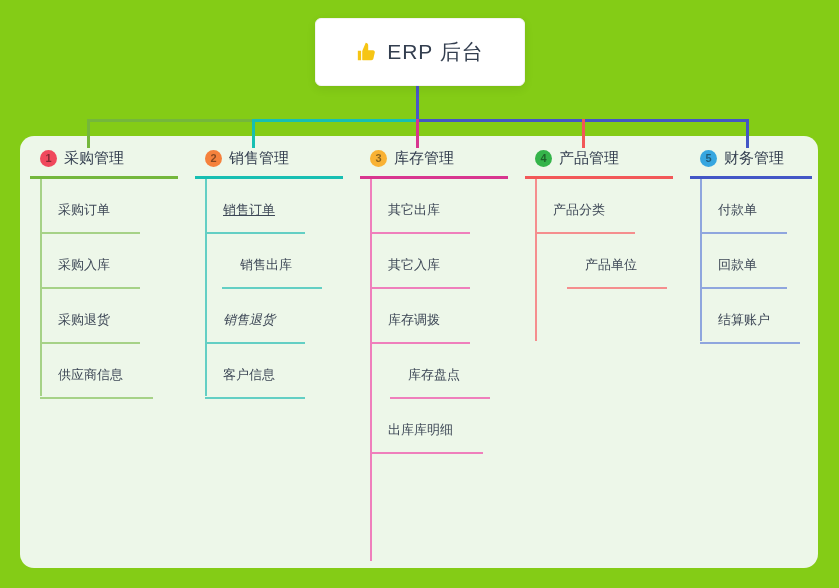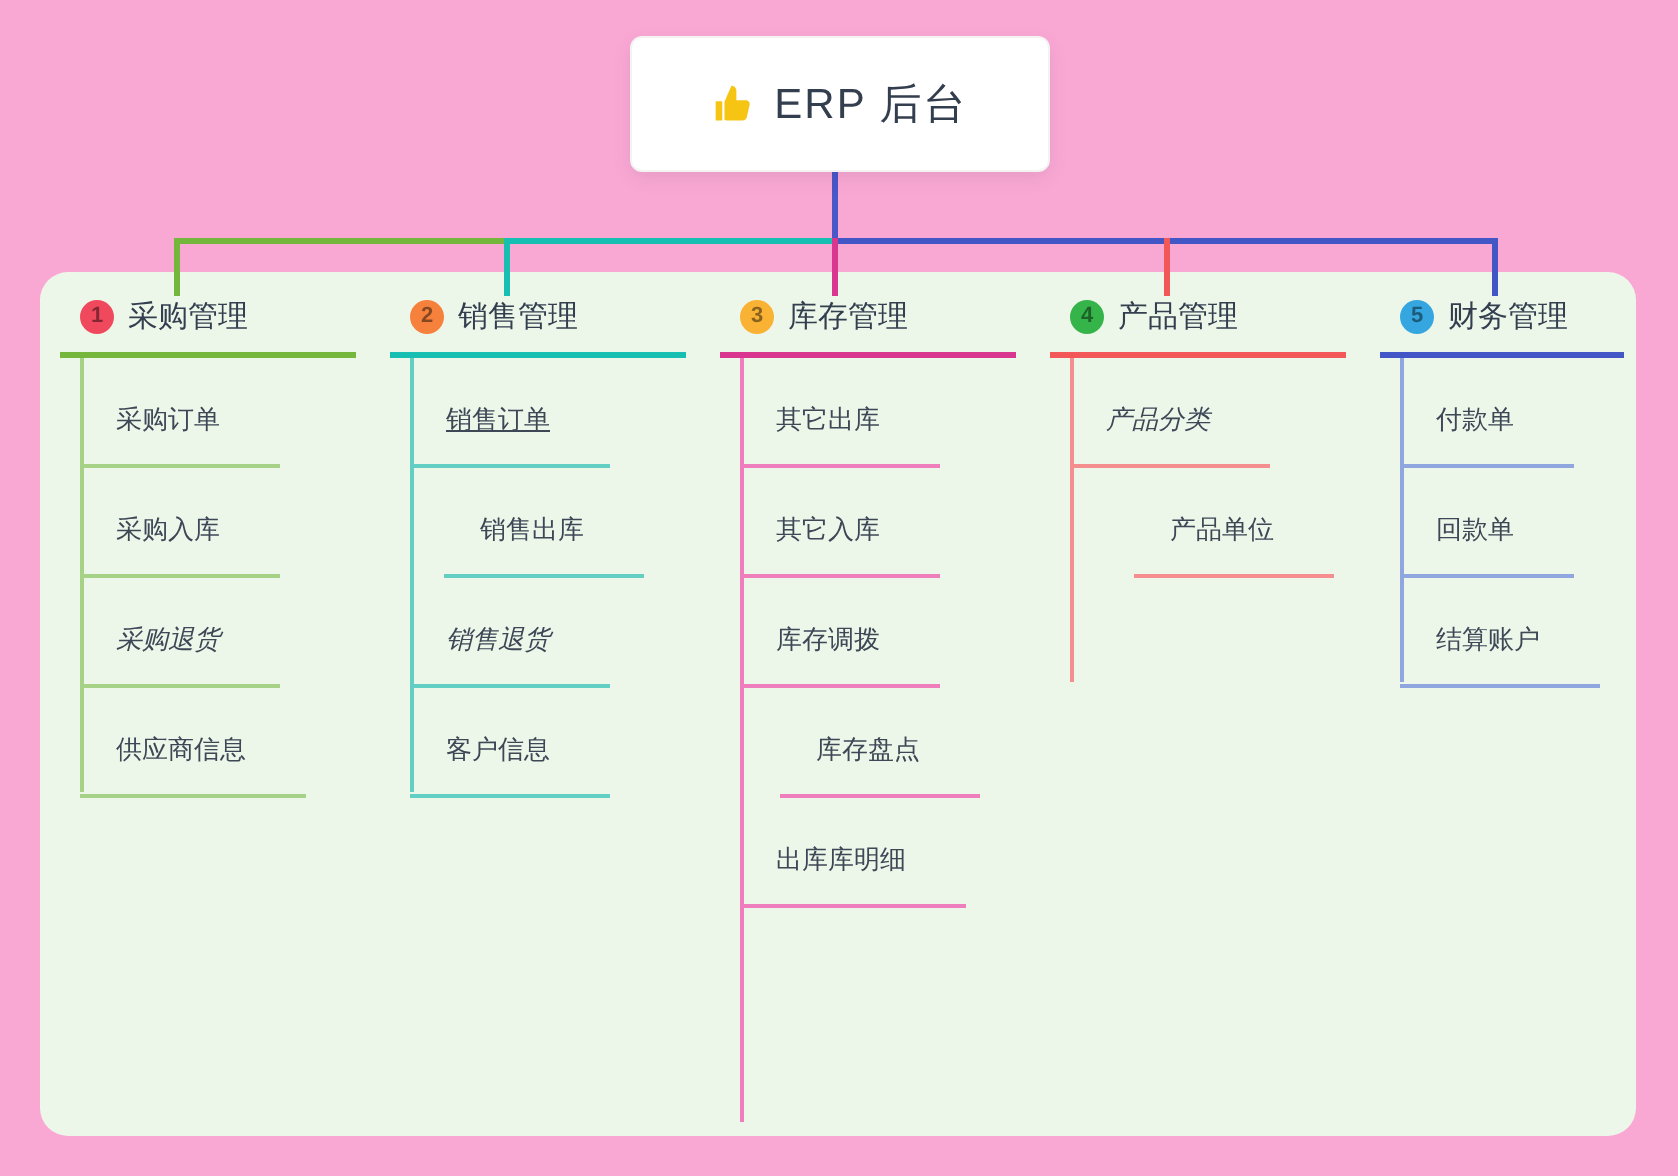--- a/index.html
+++ b/index.html
@@ -3,21 +3,21 @@
 <meta charset="utf-8">
 <style>
   html,body{margin:0;padding:0;}
   body{
     font-family:"Liberation Sans","DejaVu Sans",sans-serif;
     background:#ffffff;
   }
   #canvas{
     position:relative;
     width:839px;height:588px;
-    background:#f9a8d4;
+    background:#84cc16;
     overflow:hidden;
   }
   .panel{
     position:absolute;
     left:20px;top:136px;
     width:798px;height:432px;
     background:#EDF7E9;
     border-radius:14px;
   }
   .root-card{
@@ -120,21 +120,21 @@
         </div>
         <div class="children">
           <div class="trunk" style="background: rgb(166, 210, 135); height: 217px;"></div>
           <div class="child">
             <span class="child-label" style="border-bottom-color: rgb(166, 210, 135);">采购订单</span>
           </div>
           <div class="child">
             <span class="child-label" style="border-bottom-color: rgb(166, 210, 135);">采购入库</span>
           </div>
           <div class="child">
-            <span class="child-label" style="border-bottom-color: rgb(166, 210, 135); font-style: italic;">采购退货</span>
+            <span class="child-label" style="border-bottom-color: rgb(166, 210, 135);">采购退货</span>
           </div>
           <div class="child">
             <span class="child-label" style="border-bottom-color: rgb(166, 210, 135);">供应商信息</span>
           </div>
         </div>
       </div>
       <div class="branch-col" style="left: 195px;">
         <div class="branch-header" style="width: 138px; border-bottom-color: rgb(23, 191, 178);">
           <span class="badge" style="background: rgb(245, 129, 60);">2</span>
           <span class="branch-label">销售管理</span>
@@ -180,21 +180,21 @@
         </div>
       </div>
       <div class="branch-col" style="left: 525px;">
         <div class="branch-header" style="width: 138px; border-bottom-color: rgb(242, 88, 88);">
           <span class="badge" style="background: rgb(53, 180, 74);">4</span>
           <span class="branch-label">产品管理</span>
         </div>
         <div class="children">
           <div class="trunk" style="background: rgb(245, 142, 142); height: 162px;"></div>
           <div class="child">
-            <span class="child-label" style="border-bottom-color: rgb(245, 142, 142); font-style: italic;">产品分类</span>
+            <span class="child-label" style="border-bottom-color: rgb(245, 142, 142);">产品分类</span>
           </div>
           <div class="child">
             <span class="child-label" style="border-bottom-color: rgb(245, 142, 142); margin-left: 32px;">产品单位</span>
           </div>
         </div>
       </div>
       <div class="branch-col" style="left: 690px;">
         <div class="branch-header" style="width: 112px; border-bottom-color: rgb(67, 86, 198);">
           <span class="badge" style="background: rgb(54, 166, 224);">5</span>
           <span class="branch-label">财务管理</span>

